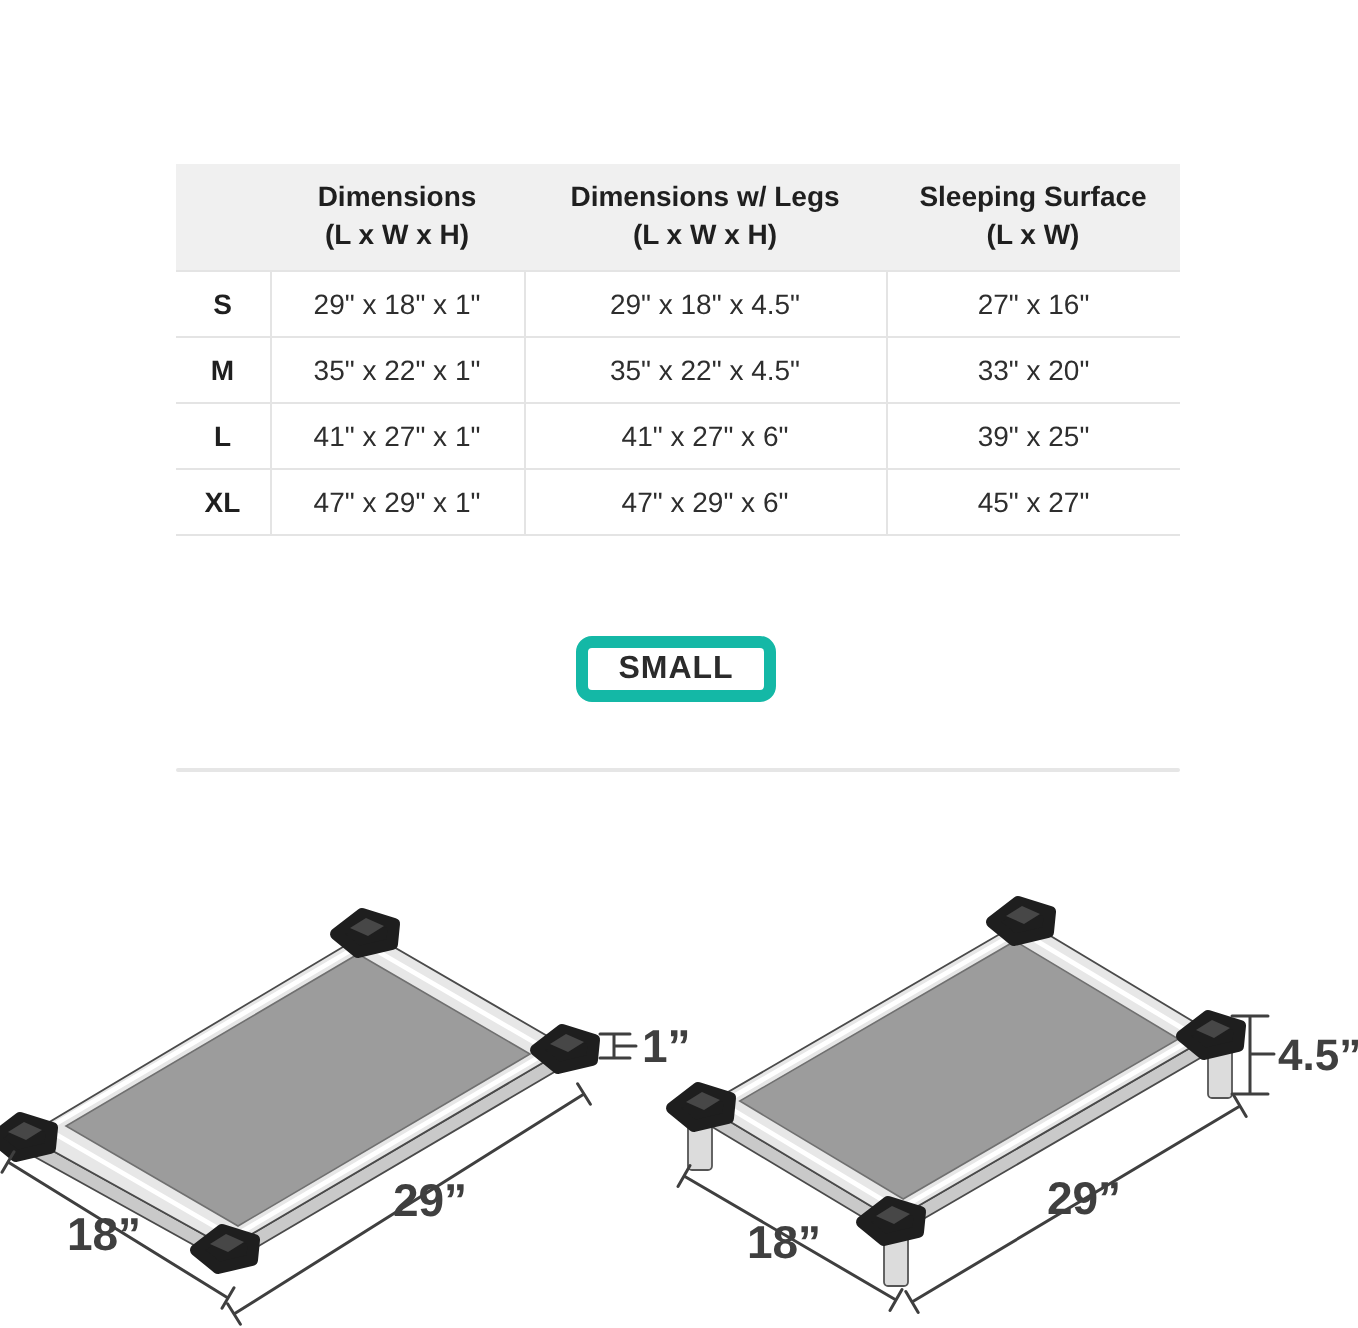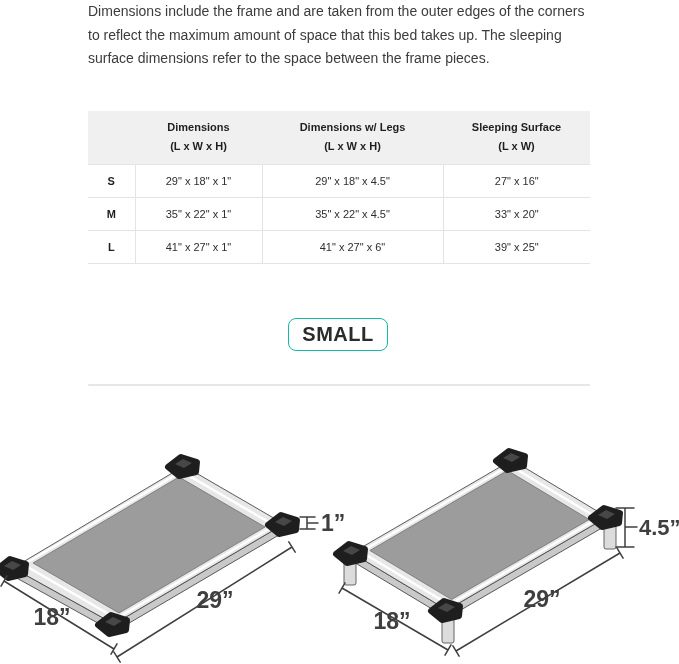--- a/index.html
+++ b/index.html
@@ -3,33 +3,33 @@
 <meta charset="utf-8">
 <style>
   html,body{margin:0;padding:0;background:#fff;}
   .page{position:relative;width:679px;height:664px;background:#ffffff;overflow:hidden;
         font-family:"Liberation Sans",sans-serif;}
 
   .intro{position:absolute;left:88px;top:0px;width:508px;margin:0;
          font-size:14px;line-height:23.5px;color:#3c3c3c;}
 
   .dim-table{position:absolute;left:88px;top:82px;width:502px;border-collapse:collapse;
-             font-size:11px;color:#2e2e2e;table-layout:fixed;margin-top:29px;}
+             font-size:14px;color:#2e2e2e;table-layout:fixed;}
   .dim-table thead th{background:#f0f0f0;font-weight:700;color:#1f1f1f;
                       padding:7px 0 8px;line-height:19px;text-align:center;}
   .dim-table tbody th,.dim-table tbody td{height:30px;text-align:center;vertical-align:middle;
                       border-top:1px solid #e4e4e4;font-weight:400;}
   .dim-table tbody tr:last-child th,.dim-table tbody tr:last-child td{border-bottom:1px solid #e4e4e4;}
   .dim-table tbody td{border-left:1px solid #e4e4e4;}
   .dim-table tbody th{font-weight:700;color:#1f1f1f;}
 
   .size-btn{position:absolute;left:288px;top:318px;width:100px;height:33px;box-sizing:border-box;
-            border:1px solid #14b8a6;border-radius:8px;background:#fff;
+            border:6px solid #14b8a6;border-radius:8px;background:#fff;
             display:flex;align-items:center;justify-content:center;
-            font-weight:700;font-size:20px;letter-spacing:.5px;color:#2b2b2b;cursor:pointer;}
+            font-weight:700;font-size:16px;letter-spacing:.5px;color:#2b2b2b;cursor:pointer;}
 
   .divider{position:absolute;left:88px;top:384px;width:502px;height:2px;background:#e6e6e6;border-radius:1px;}
 
   .diag{position:absolute;top:428px;overflow:visible;}
   .diag.left{left:0px;}
   .diag.right{left:339px;}
 
   .outline{stroke:#4a4a4a;stroke-width:.9;}
   .rail-hi{fill:none;stroke:#ffffff;stroke-width:2.4;}
   .surf{stroke:#707070;stroke-width:.8;}
@@ -37,21 +37,20 @@
   .cap-top{fill:#474747;stroke:none;}
   .leg{stroke:#555;stroke-width:.9;}
   .dim{fill:none;stroke-width:1.5;stroke-linecap:round;}
   .dim-label{font-family:"Liberation Sans",sans-serif;font-weight:700;font-size:23px;}
 </style>
 </head>
 <body>
 
 <div class="page">
 
-  <p class="intro">Dimensions include the frame and are taken from the outer edges of the corners to reflect the maximum amount of space that this bed takes up. The sleeping surface dimensions refer to the space between the frame pieces.</p>
 
   <table class="dim-table">
     <colgroup>
         <col style="width:47px">
         <col style="width:127px">
         <col style="width:181px">
         <col style="width:147px">
       </colgroup>
     <thead>
       <tr>
@@ -87,20 +86,26 @@
       <td>33" x 20"</td>
     </tr>
 
     <tr>
       <th>L</th>
       <td>41" x 27" x 1"</td>
       <td>41" x 27" x 6"</td>
       <td>39" x 25"</td>
     </tr>
 
+    <tr>
+      <th>XL</th>
+      <td>47" x 29" x 1"</td>
+      <td>47" x 29" x 6"</td>
+      <td>45" x 27"</td>
+    </tr>
 
   </tbody>
   </table>
 
   <div class="size-btn">SMALL</div>
 
   <div class="divider"></div>
 
   <svg class="diag left" width="340" height="236" viewBox="0 0 340 236">
 

